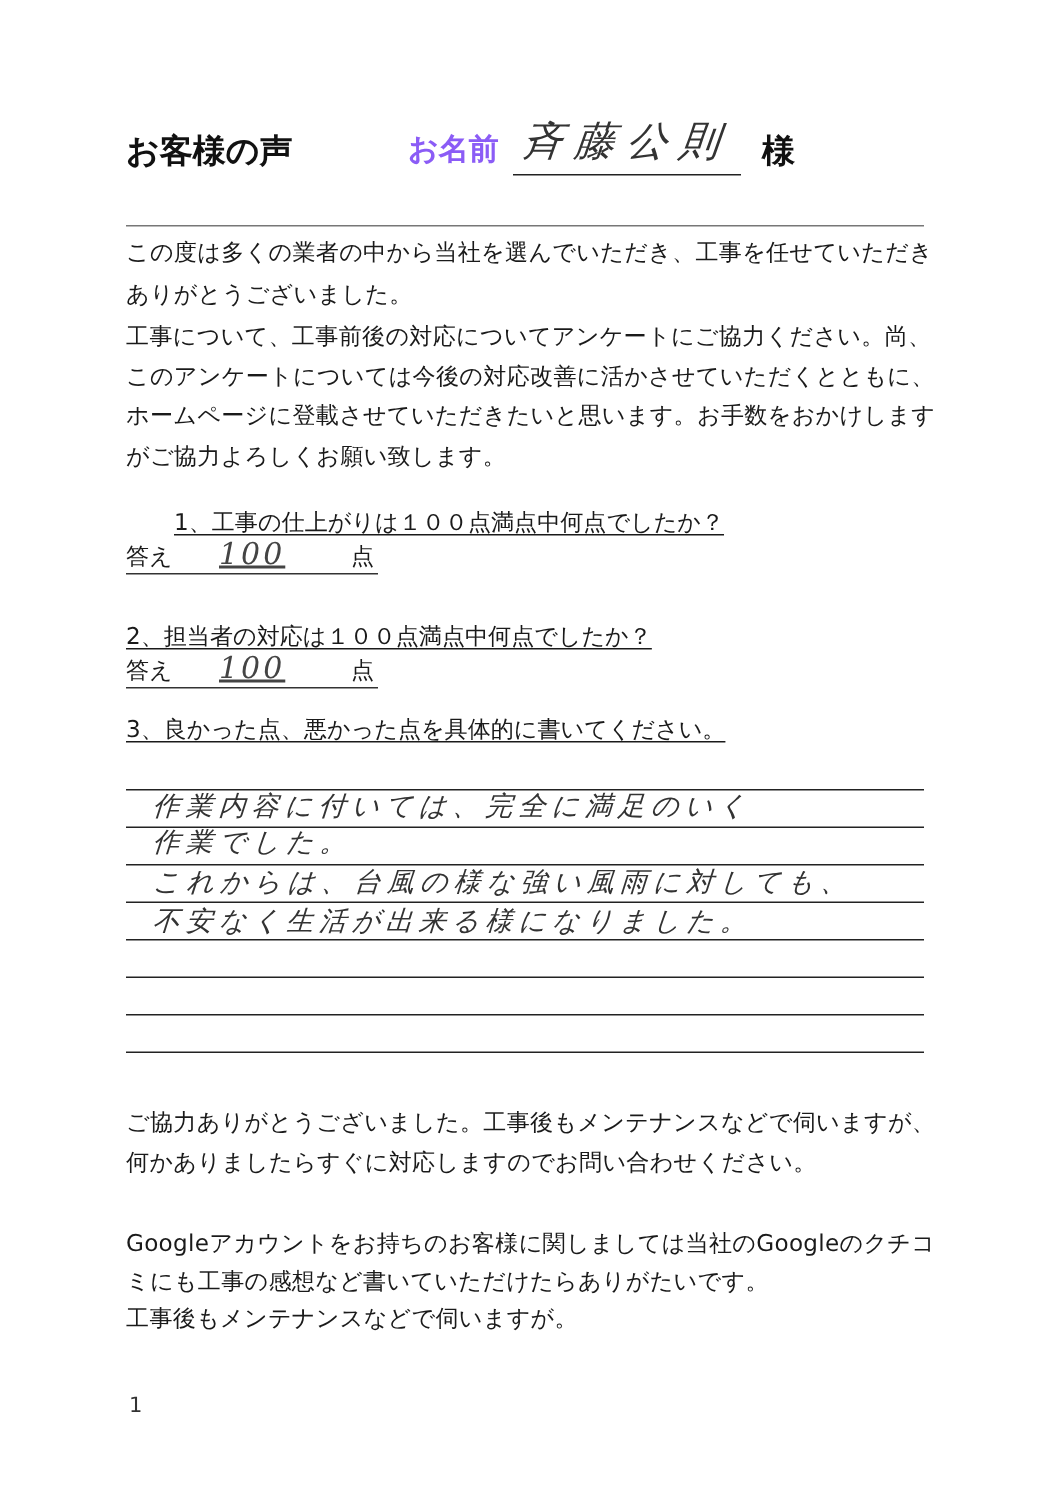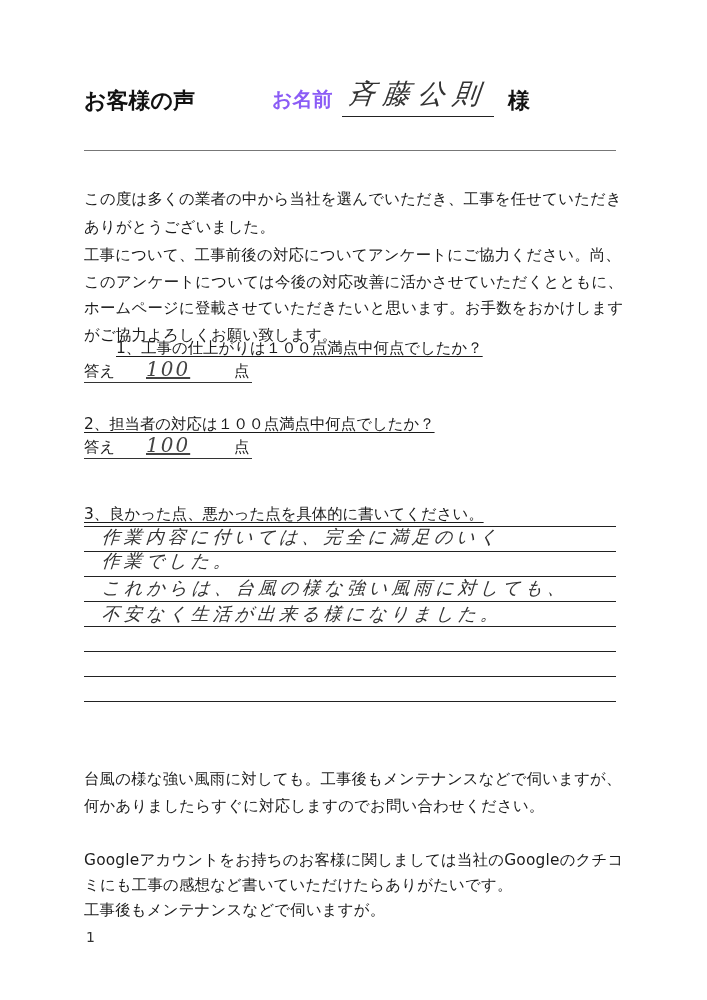--- a/index.html
+++ b/index.html
@@ -43,21 +43,20 @@
     .header-rule {
       position: absolute; left: 84px; top: 150px; width: 532px;
       border-bottom: 1px solid #777;
     }
 
     
     .para {
       position: absolute; left: 84px; width: 540px;
       font-size: 15.4px; line-height: 26px; color: #1a1a1a;
       letter-spacing: 0.2px;
-      margin-top: 31px;
     }
     .intro1 { top: 154px; line-height: 28px; }
     .intro2 { top: 211px; line-height: 26.5px; }
 
     
     .question {
       position: absolute; left: 84px;
       font-size: 15.4px; color: #1a1a1a;
       text-decoration: underline; text-underline-offset: 3px;
       text-decoration-thickness: 1px;
@@ -124,38 +123,38 @@
   </div>
 
   <div class="question" style="top:414px;text-align:right;">2、担当者の対応は１００点満点中何点でしたか？</div>
   <div class="answer-row" style="top:437px;">
     <span class="ans-label">答え</span>
     <span class="ans-hand">100</span>
     <span class="ans-unit">点</span>
     <div class="ans-line"></div>
   </div>
 
-  <div class="question" style="top:504px;">3、良かった点、悪かった点を具体的に書いてください。</div>
+  <div class="question" style="top:476px;">3、良かった点、悪かった点を具体的に書いてください。</div>
 
   <div class="comment-box">
     <div class="rule" style="top:5px;"></div>
     <div class="rule" style="top:30px;"></div>
     <div class="rule" style="top:55px;"></div>
     <div class="rule" style="top:80px;"></div>
     <div class="rule" style="top:105px;"></div>
     <div class="rule" style="top:130px;"></div>
     <div class="rule" style="top:155px;"></div>
     <div class="rule" style="top:180px;"></div>
 
     <div class="hand-line" style="top:4px;">作業内容に付いては、完全に満足のいく</div>
     <div class="hand-line" style="top:28px;">作業でした。</div>
     <div class="hand-line" style="top:55px;">これからは、台風の様な強い風雨に対しても、</div>
     <div class="hand-line" style="top:81px;">不安なく生活が出来る様になりました。</div>
   </div>
 
-  <p class="para closing">台風の様な強い風雨に対しても。工事後もメンテナンスなどで伺いますが、何かありましたらすぐに対応しますのでお問い合わせください。</p>
+  <p class="para closing">ご協力ありがとうございました。工事後もメンテナンスなどで伺いますが、何かありましたらすぐに対応しますのでお問い合わせください。</p>
   <div class="para google">
     <div>Googleアカウントをお持ちのお客様に関しましては当社のGoogleのクチコミにも工事の感想など書いていただけたらありがたいです。</div>
     <div>工事後もメンテナンスなどで伺いますが。</div>
   </div>
 
   <div class="page-number">1</div>
 </div>
 
 </body></html>

